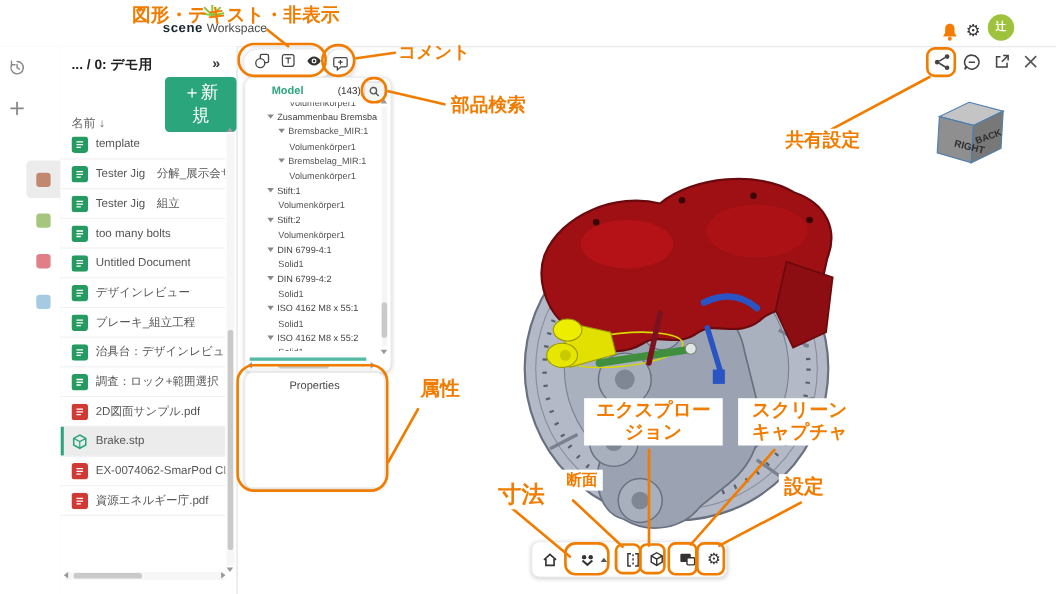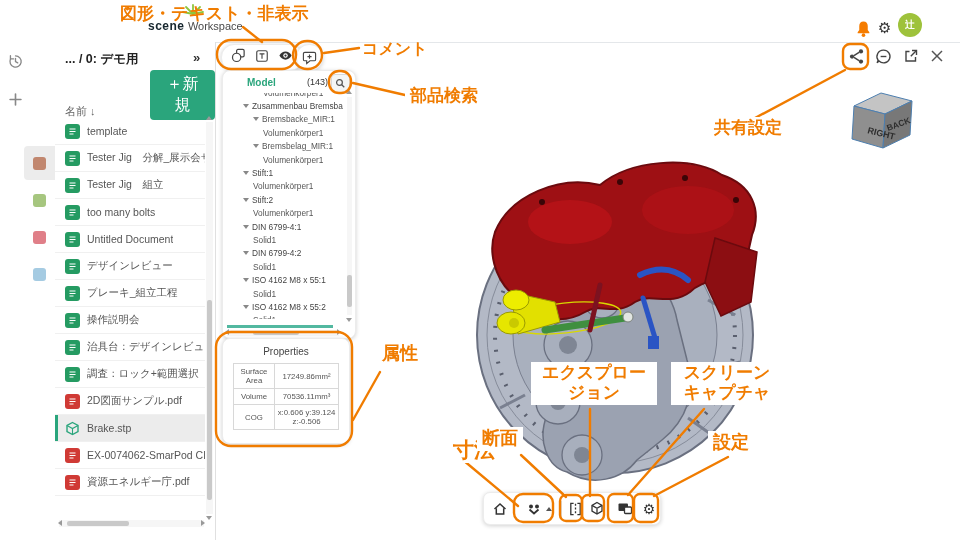--- a/index.html
+++ b/index.html
@@ -178,27 +178,20 @@
             <path d="M4.5 5h6M4.5 7.5h6M4.5 10h4" stroke="#fff" stroke-width="1.2"></path>
           </svg></span>
         <span class="flabel">デザインレビュー</span>
       </div>
     <div class="frow">
         <span class="fico"><svg width="15" height="15" viewBox="0 0 15 15">
             <rect width="15" height="15" rx="3" fill="#259b62"></rect>
             <path d="M4.5 5h6M4.5 7.5h6M4.5 10h4" stroke="#fff" stroke-width="1.2"></path>
           </svg></span>
         <span class="flabel">ブレーキ_組立工程</span>
-      </div>
-    <div class="frow">
-        <span class="fico"><svg width="15" height="15" viewBox="0 0 15 15">
-            <rect width="15" height="15" rx="3" fill="#259b62"></rect>
-            <path d="M4.5 5h6M4.5 7.5h6M4.5 10h4" stroke="#fff" stroke-width="1.2"></path>
-          </svg></span>
-        <span class="flabel">操作説明会</span>
       </div>
     <div class="frow">
         <span class="fico"><svg width="15" height="15" viewBox="0 0 15 15">
             <rect width="15" height="15" rx="3" fill="#259b62"></rect>
             <path d="M4.5 5h6M4.5 7.5h6M4.5 10h4" stroke="#fff" stroke-width="1.2"></path>
           </svg></span>
         <span class="flabel">治具台：デザインレビュー</span>
       </div>
     <div class="frow">
         <span class="fico"><svg width="15" height="15" viewBox="0 0 15 15">
@@ -425,36 +418,20 @@
   <div class="teal-bar"></div>
   <div class="abs hsb" style="left:4px;bottom:2px;width:112px;height:6px;">
     <span class="tri tri-lf" style="position:absolute;left:-2px;top:-1px;"></span>
     <div class="hsb-thumb" style="left:26px;width:46px;height:4px;"></div>
     <span class="tri tri-rt" style="position:absolute;right:-2px;top:-1px;"></span>
   </div>
 </div>
 
 <div class="abs card props-card">
   <div class="props-title">Properties</div>
-  <table class="props-table">
-    <tbody>
-        <tr>
-      <td class="props-key">Surface Area</td>
-      <td>17249.86mm²</td>
-    </tr>
-    <tr>
-      <td class="props-key">Volume</td>
-      <td>70536.11mm³</td>
-    </tr>
-    <tr>
-      <td class="props-key">COG</td>
-      <td>x:0.606 y:39.124 z:-0.506</td>
-    </tr>
-  </tbody>
-    </table>
 </div>
 
 <span class="abs viewer-icons" style="left:846px;">
   <svg width="17" height="17" viewBox="0 0 16 16">
       <g fill="#444">
         <circle cx="12.2" cy="3.2" r="2"></circle>
         <circle cx="3.8" cy="8" r="2"></circle>
         <circle cx="12.2" cy="12.8" r="2"></circle>
       </g>
       <g stroke="#444" stroke-width="1.4">
@@ -553,21 +530,21 @@
     <line x1="728" y1="457" x2="654" y2="496"></line>
   </g>
 </svg>
 
 <div class="ann" style="left:120px;top:4px;font-size:17px;">図形・テキスト・非表示</div>
 <div class="ann" style="left:362px;top:39px;font-size:16px;">コメント</div>
 <div class="ann bg" style="left:405px;top:85px;font-size:17px;">部品検索</div>
 <div class="ann bg" style="left:709px;top:117px;font-size:17px;">共有設定</div>
 <div class="ann bg" style="left:377px;top:342px;font-size:18px;">属性</div>
 <div class="ann bg" style="left:448px;top:436px;font-size:21px;">寸法</div>
-<div class="ann bg" style="left:477px;top:427px;font-size:18px;">断面</div>
+<div class="ann bg" style="left:510px;top:427px;font-size:14px;">断面</div>
 <div class="ann bg center" style="left:531px;top:362px;font-size:17px;width:116px;">
   <span>エクスプロー</span><br>
   <span>ジョン</span>
 </div>
 <div class="ann bg center" style="left:671px;top:362px;font-size:17px;width:102px;">
   <span>スクリーン</span><br>
   <span>キャプチャ</span>
 </div>
 <div class="ann bg" style="left:708px;top:431px;font-size:18px;">設定</div>
 

